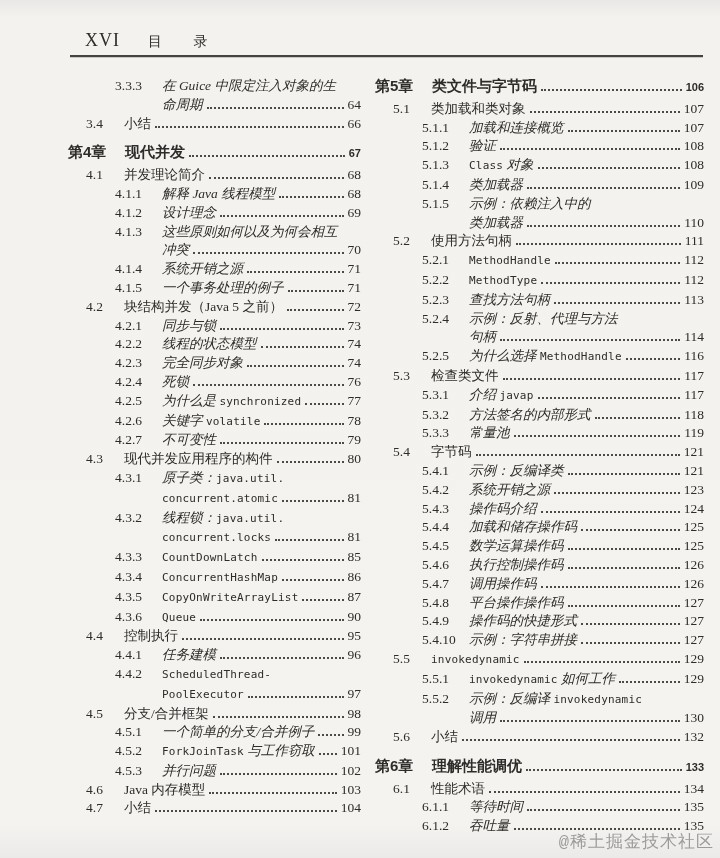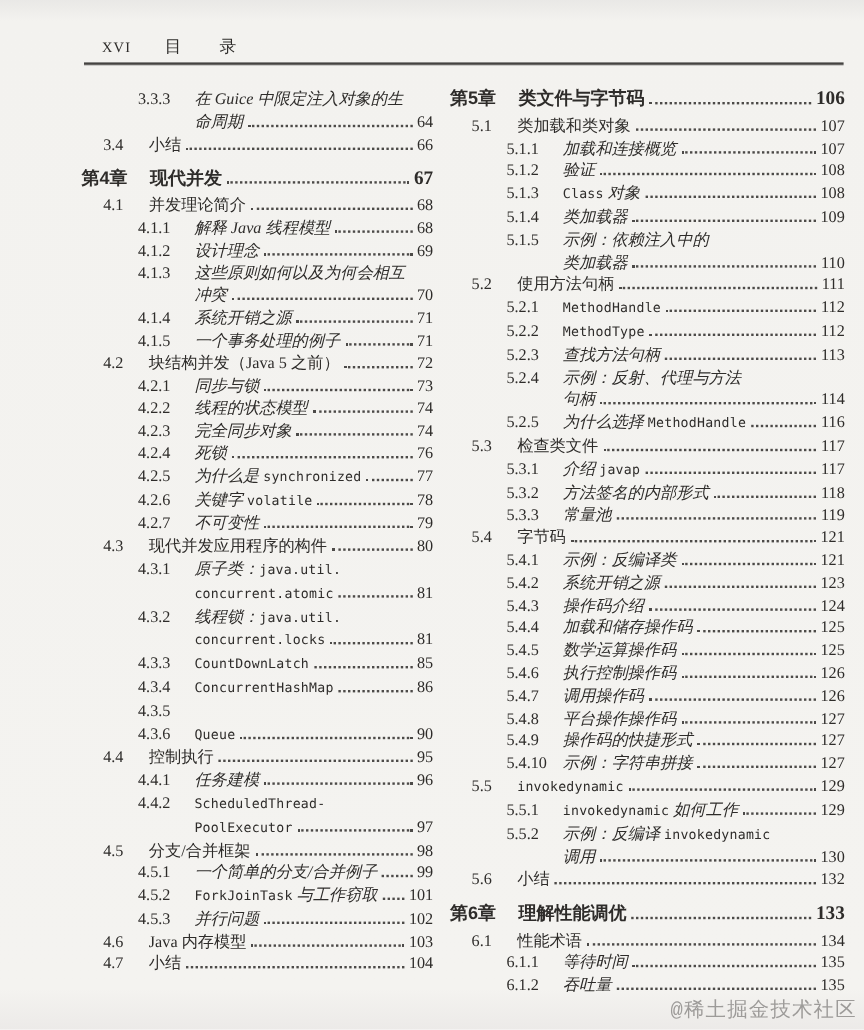--- a/index.html
+++ b/index.html
@@ -7,42 +7,42 @@
     width:720px;height:858px;
     font-family:"Liberation Serif", serif;
     background:linear-gradient(180deg,#e9e8e6 0,#f3f2ef 2%,#f4f3f0 96%,#eceae8 100%);
     color:#2e2c2a;
     overflow:hidden;
   }
   .page{position:relative;width:720px;height:858px;overflow:hidden;}
 
   
   .hdr{display:flex;align-items:baseline;margin:30px 17px 0 85px;}
-  .hdr .roman{font-size:12px;letter-spacing:1px;}
+  .hdr .roman{font-size:18px;letter-spacing:1px;}
   .hdr .toc-title{font-size:14px;margin-left:28px;word-spacing:28px;}
   .hdr-rule{border-top:2.5px solid #454341;margin:4px 17px 0 70px;box-shadow:0 1px 0 rgba(80,80,80,.25);}
 
   
   .cols{display:flex;align-items:flex-start;padding:20px 16px 0 68px;}
   .col{min-width:0;}
   .col.left{width:293px;flex:none;margin-right:14px;}
   .col.right{flex:1;}
 
   
   .entry{display:flex;font-size:13.5px;line-height:18.8px;}
   .entry .num{flex:none;}
   .entry .body{flex:1;min-width:0;}
   .line{display:flex;align-items:baseline;}
   .txt{white-space:nowrap;}
   .dots{flex:1;min-width:10px;border-bottom:2px dotted #4c4a48;margin:0 4px 4px 4px;}
   .pgno{flex:none;}
 
   .chapter{font-weight:700;font-size:15px;margin-top:10px;margin-bottom:3px;font-family:"Liberation Sans", sans-serif;}
   .chapter .num{width:57px;}
-  .chapter .pgno{font-size:16px;font-family:Liberation Serif, serif;}
+  .chapter .pgno{font-size:11px;}
   .col > .chapter:first-child{margin-top:0;}
 
   .s2{padding-left:18px;}
   .s2 .num{width:38px;}
 
   .s3{padding-left:47px;}
   .s3 .num{width:47px;}
   .s3 .txt{font-style:italic;} 
 
   .mono{font-family:"DejaVu Sans Mono", monospace;font-size:11px;font-style:normal;letter-spacing:.2px;}
@@ -291,20 +291,27 @@
           <div class="body">
             <div class="line">
               <span class="txt"><span class="mono">ConcurrentHashMap</span></span>
               <span class="dots"></span>
               <span class="pgno">86</span>
             </div>
           </div>
         </div>
         <div class="entry s3">
           <span class="num">4.3.5</span>
+          <div class="body">
+            <div class="line">
+              <span class="txt"><span class="mono">CopyOnWriteArrayList</span></span>
+              <span class="dots"></span>
+              <span class="pgno">87</span>
+            </div>
+          </div>
         </div>
         <div class="entry s3">
           <span class="num">4.3.6</span>
           <div class="body">
             <div class="line">
               <span class="txt"><span class="mono">Queue</span></span>
               <span class="dots"></span>
               <span class="pgno">90</span>
             </div>
           </div>

